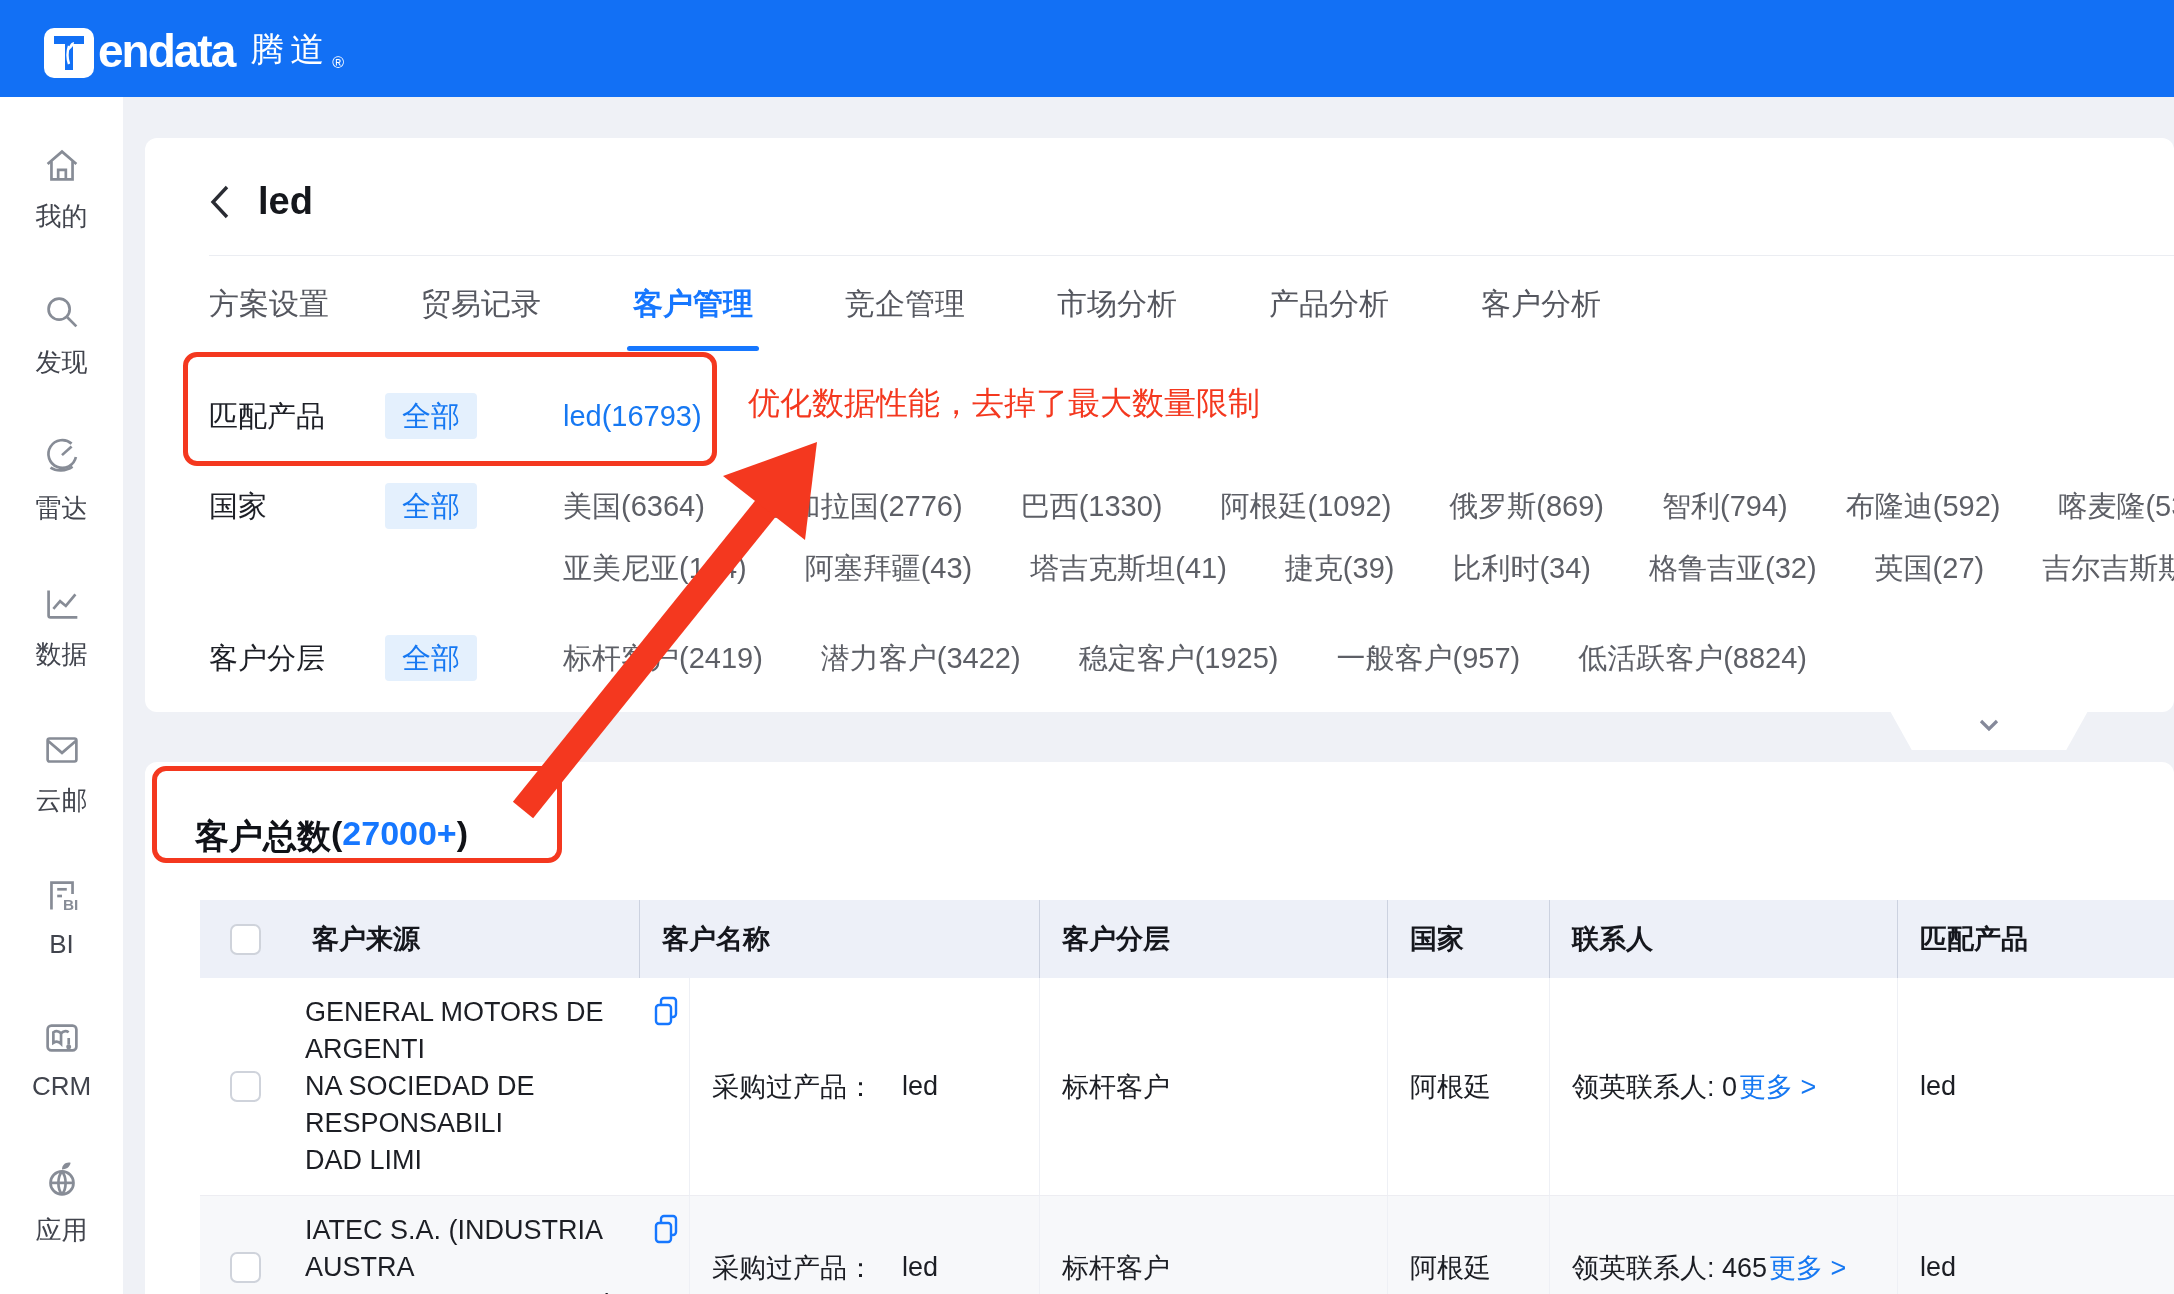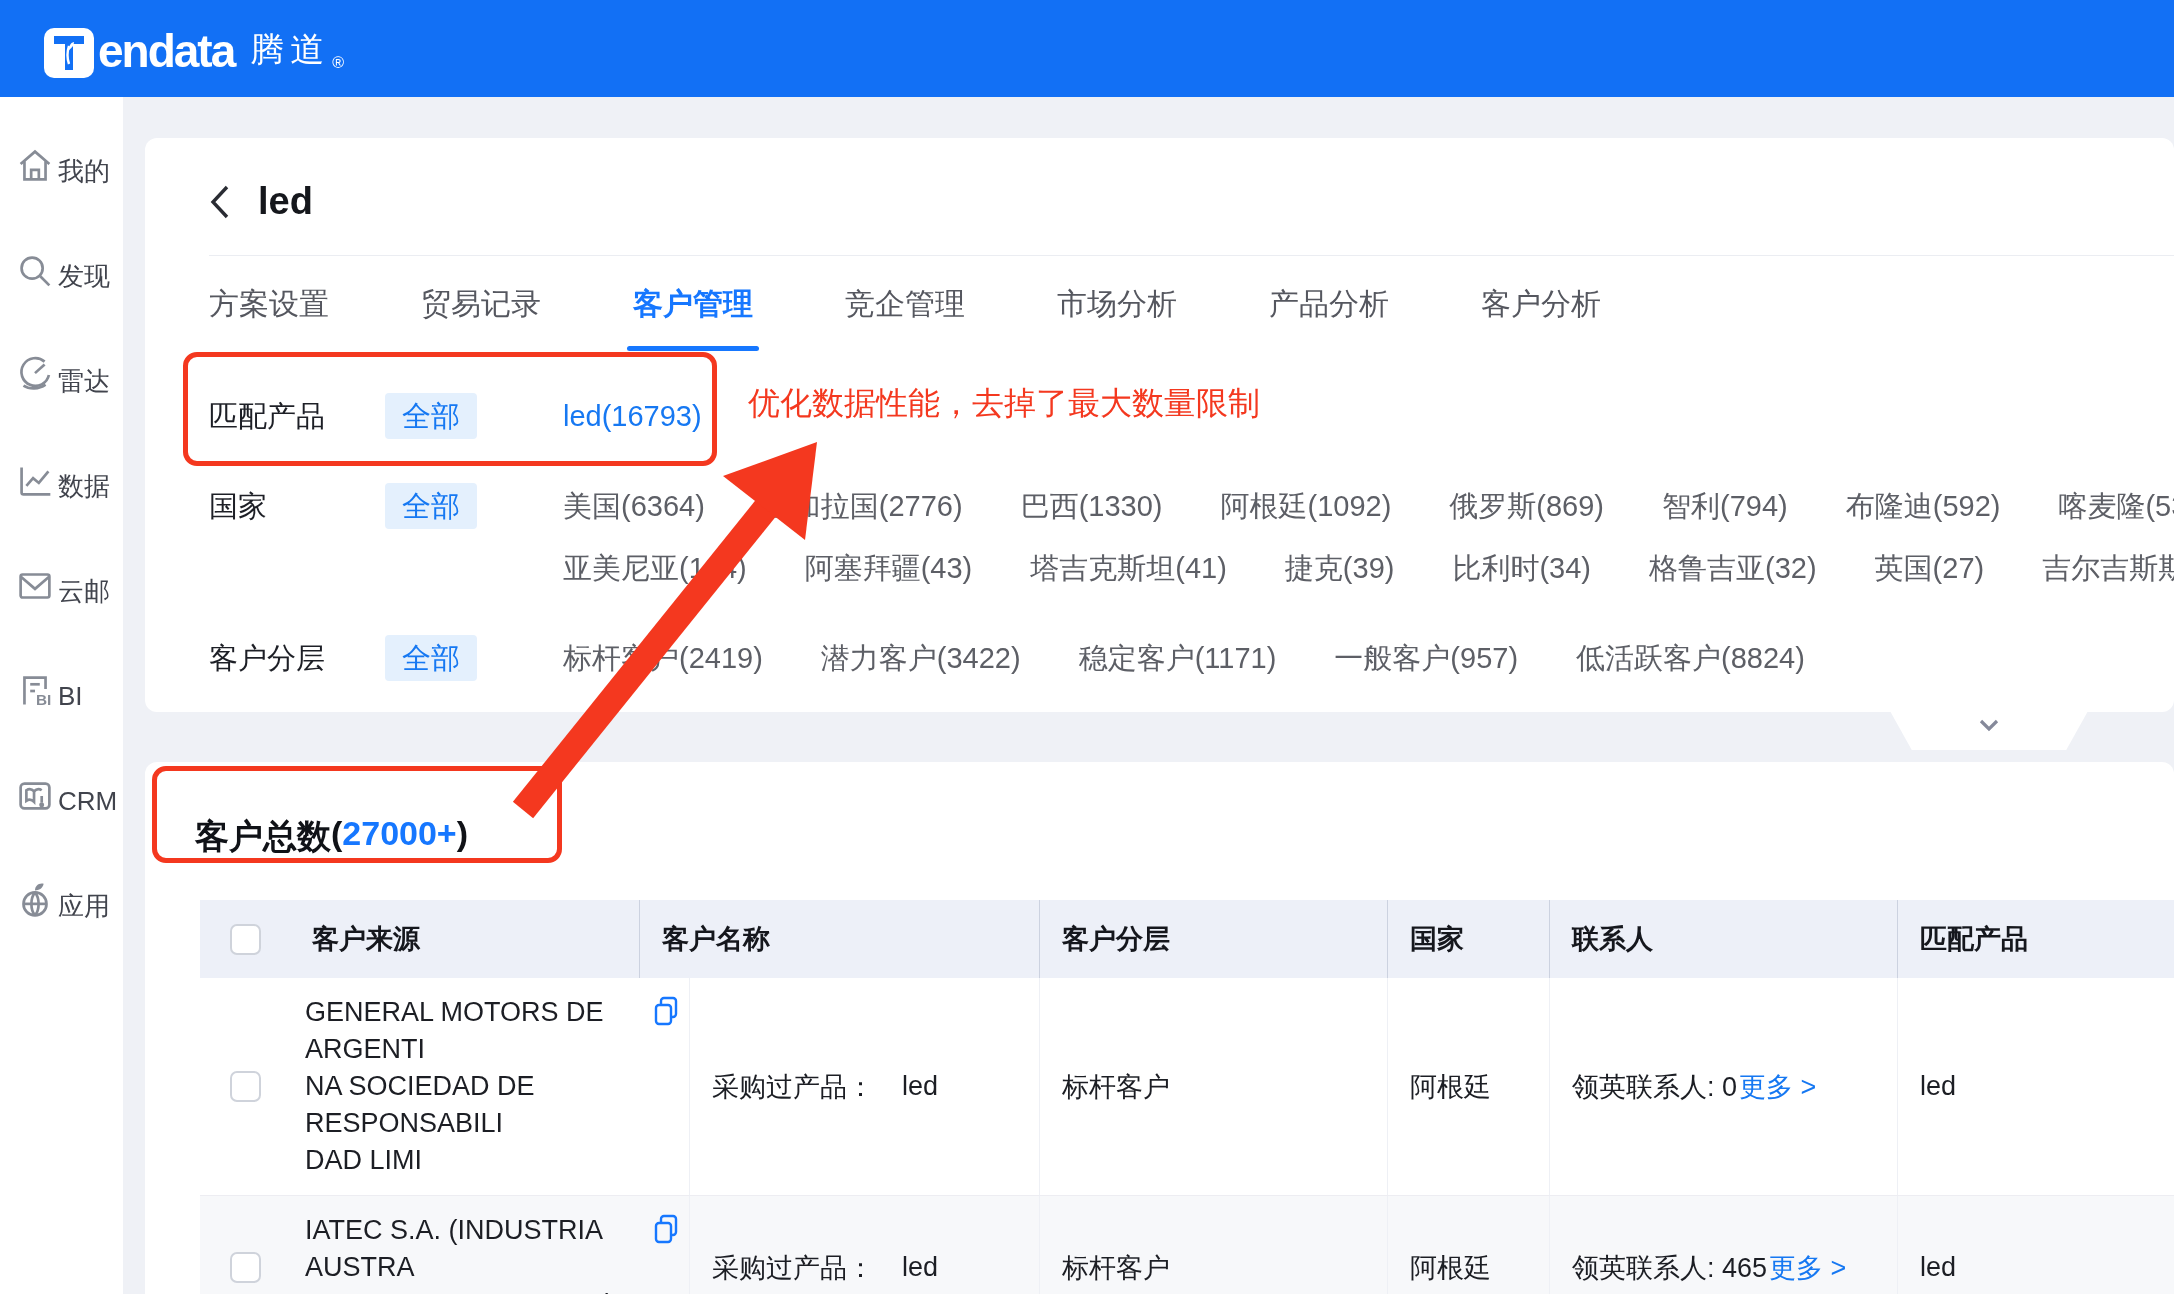--- a/index.html
+++ b/index.html
@@ -9,21 +9,21 @@
   
   .top-header { position:absolute; left:0; top:0; width:2174px; height:97px; background:#1270f5; display:flex; align-items:center; }
   .logo { display:flex; align-items:flex-end; margin-left:44px; cursor:pointer; }
   .logo-box { width:50px; height:50px; background:#fff; border-radius:10px; display:flex; align-items:center; justify-content:center; margin-top:2px; }
   .logo-text { color:#fff; font-size:46px; font-weight:bold; letter-spacing:-2px; margin-left:4px; line-height:54px; }
   .logo-cn { color:#fff; font-size:34px; margin-left:16px; line-height:58px; letter-spacing:6px; }
   .logo-reg { color:#fff; font-size:16px; margin-left:2px; line-height:30px; }
 
   
   .sidebar { position:absolute; left:0; top:97px; width:123px; height:1197px; background:#fff; padding-top:38px; display:flex; flex-direction:column; align-items:center; }
-  .side-item { display:flex; align-items:center; margin-bottom:39px; cursor:pointer; width:99px; padding:8px 0; border-radius:16px; }
+  .side-item { display:flex; flex-direction:column; align-items:center; margin-bottom:39px; cursor:pointer; width:99px; padding:8px 0; border-radius:16px; }
   .side-label { font-size:26px; color:#41444d; margin-top:6px; white-space:nowrap; }
   .side-item svg { stroke:#878c96; }
   .bi-glyph { fill:#878c96; stroke:none !important; font-weight:bold; }
 
   
   .card { position:absolute; background:#fff; }
   .card1 { left:145px; top:138px; width:2029px; height:574px; border-radius:12px; }
   .card2 { left:145px; top:762px; width:2029px; height:532px; border-radius:12px 12px 0 0; }
 
   .title-row { display:flex; align-items:center; gap:28px; padding:42px 0 0 64px; }
@@ -247,21 +247,21 @@
         </div>
       </div>
 
       <div class="filter-row">
         <span class="filter-label">客户分层</span>
         <span class="chip">全部</span>
         <div class="filter-values">
           <div class="value-line">
             <span>标杆客户(2419)</span>
             <span>潜力客户(3422)</span>
-            <span>稳定客户(1171)</span>
+            <span>稳定客户(1925)</span>
             <span>一般客户(957)</span>
             <span>低活跃客户(8824)</span>
           </div>
         </div>
       </div>
 
     </div>
   </div>
 
   <div class="notch">

